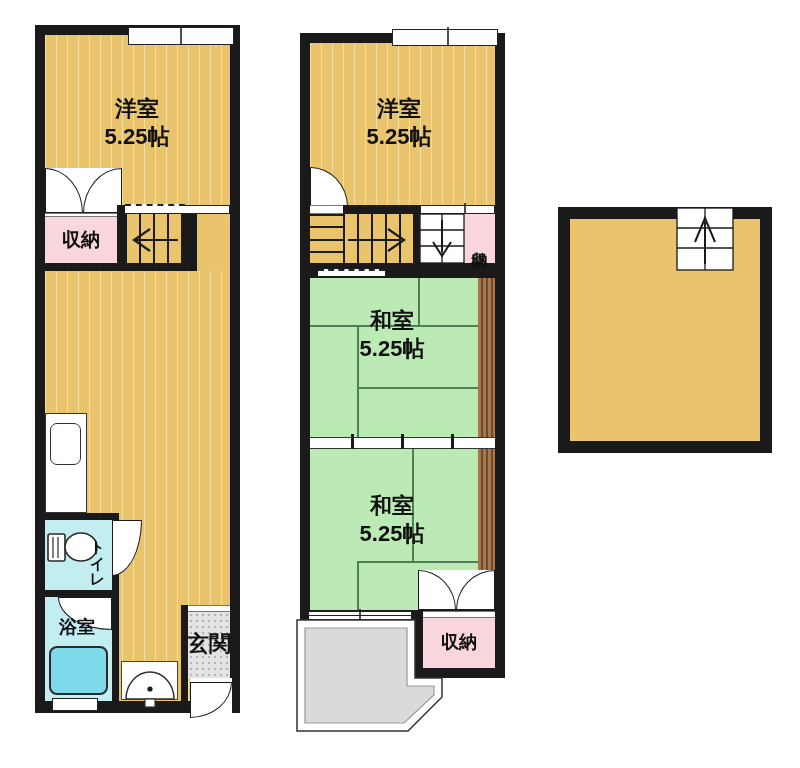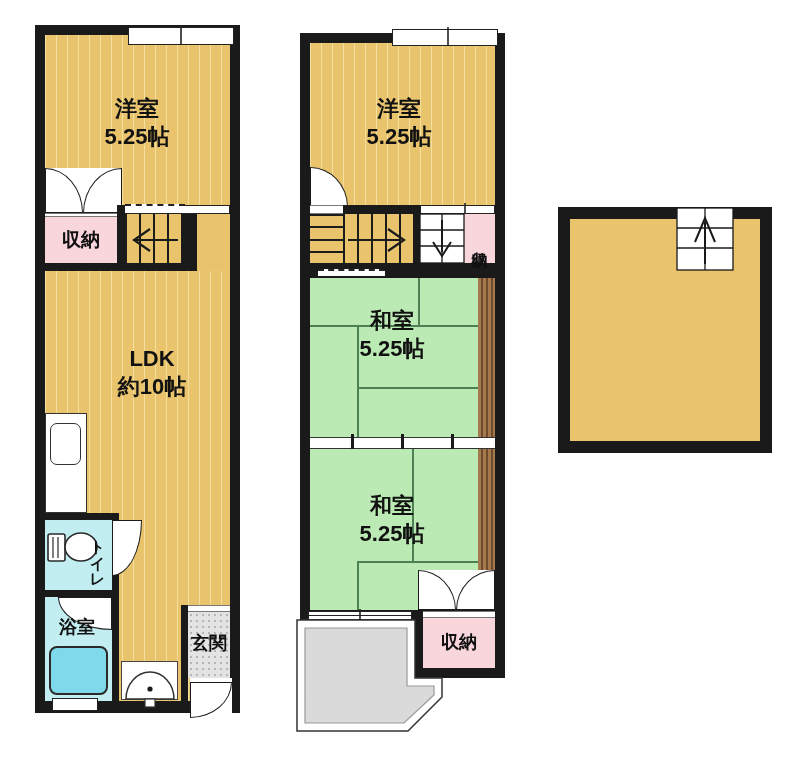--- a/index.html
+++ b/index.html
@@ -186,31 +186,27 @@
     </g>
   </svg>
 
   <div class="abs lbl" style="left:62px;top:94px;width:150px;height:58px;font-size:22px;">
     <span>洋室</span>
     <span>5.25帖</span>
   </div>
   <div class="abs lbl" style="left:47px;top:227px;width:68px;height:26px;font-size:19px;">
     <span>収納</span>
   </div>
-  <div class="abs lbl" style="left:77px;top:344px;width:150px;height:58px;font-size:22px;">
-    <span>LDK</span>
-    <span>約10帖</span>
-  </div>
   <div class="abs vtext" style="left:86px;top:524px;width:22px;height:62px;font-size:15px;">
       <span>トイレ</span>
     </div>
   <div class="abs lbl" style="left:45px;top:616px;width:64px;height:24px;font-size:18px;">
     <span>浴室</span>
   </div>
-  <div class="abs lbl" style="left:184px;top:632px;width:50px;height:24px;font-size:18px;">
+  <div class="abs lbl" style="left:184px;top:632px;width:50px;height:24px;font-size:22px;">
     <span>玄関</span>
   </div>
 
   <div class="abs lbl" style="left:324px;top:94px;width:150px;height:58px;font-size:22px;">
     <span>洋室</span>
     <span>5.25帖</span>
   </div>
   <div class="abs vtext" style="left:466px;top:215px;width:26px;height:48px;font-size:16px;">
       <span>収納</span>
     </div>

